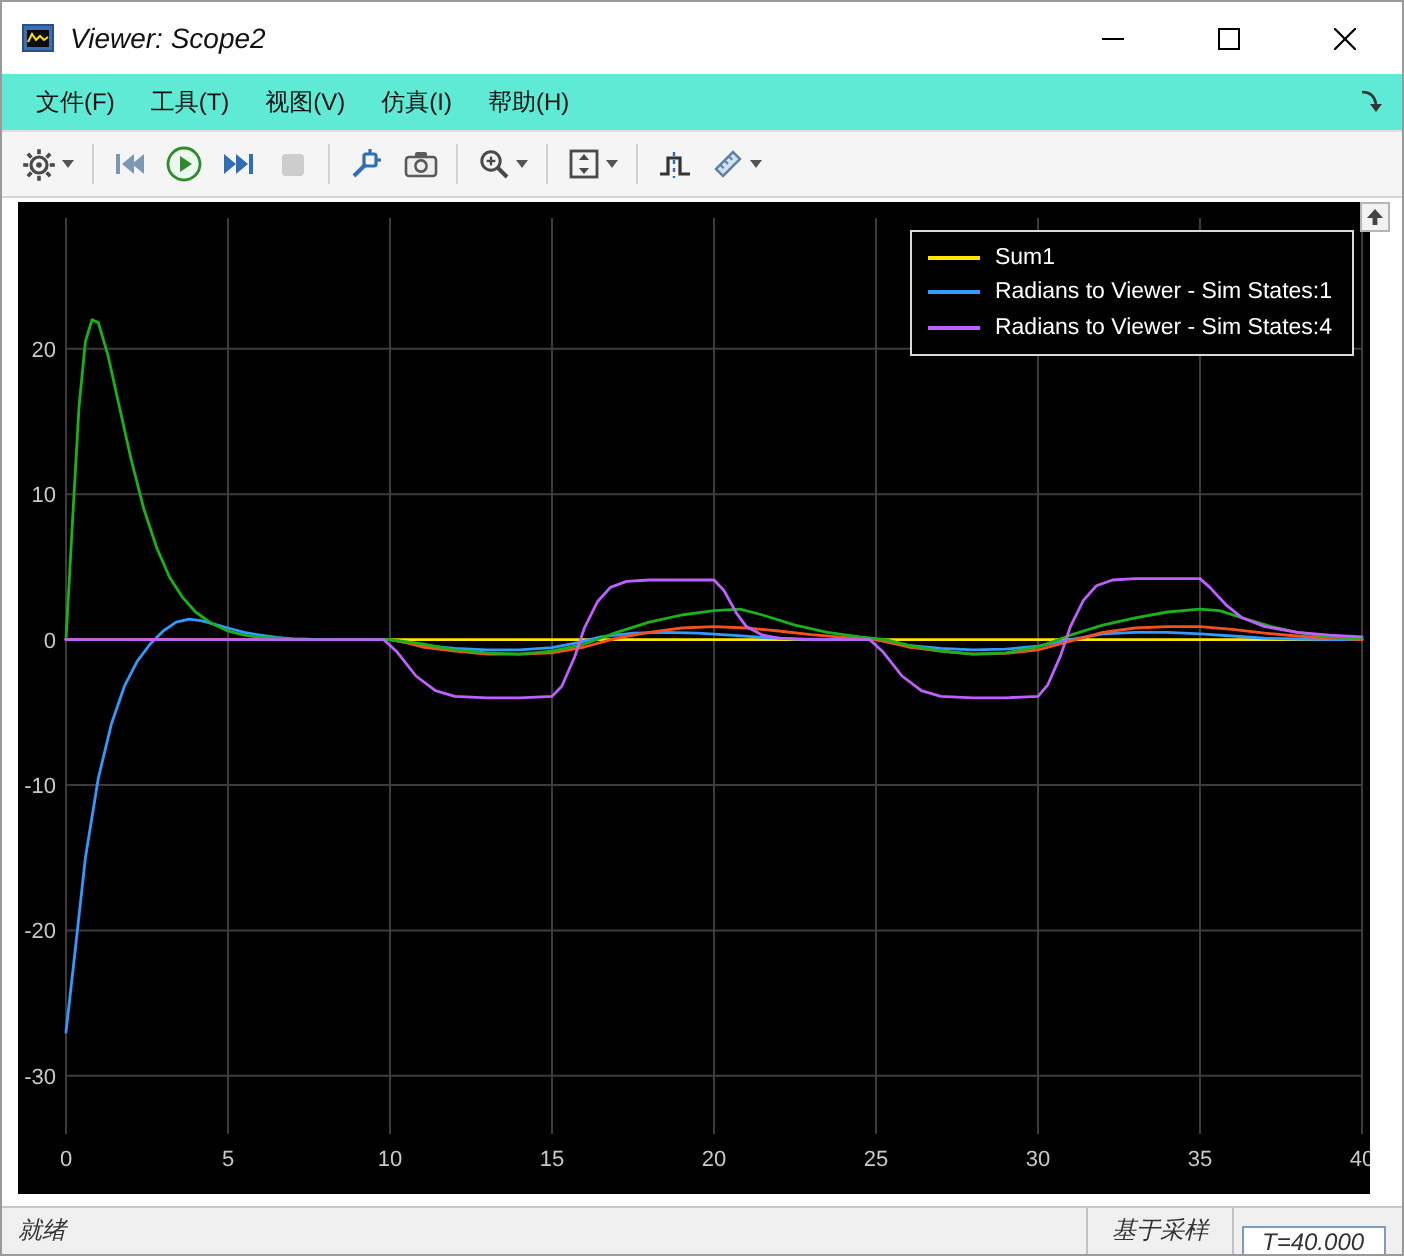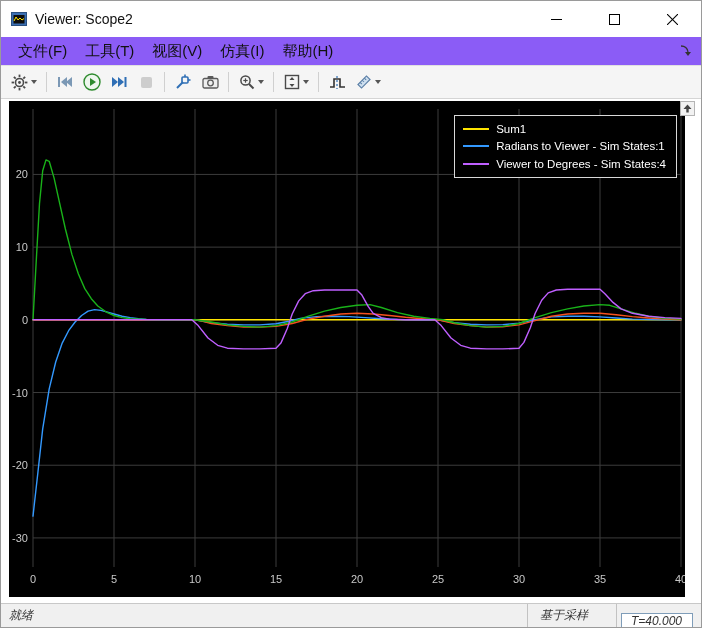--- a/index.html
+++ b/index.html
@@ -4,28 +4,28 @@
 <style>
   * { box-sizing: border-box; margin: 0; padding: 0; }
   html,body { background:#cfcfcf; }
   body { font-family: "Liberation Sans", "DejaVu Sans", sans-serif; }
   .window{
     width:702px; height:628px; background:#ffffff;
     border:1px solid #9a9a9a; display:flex; flex-direction:column;
     position:relative; overflow:hidden;
   }
   
-  .titlebar{ height:36px; background:#ffffff; display:flex; align-items:center; flex:0 0 auto; }
+  .titlebar{ height:36px; background:#ffffff; display:flex; align-items:center; flex:0 0 auto;font-style:italic; }
   .title-icon{ margin:0 8px 0 10px; display:flex; align-items:center; }
   .title-text{ font-size:14px; color:#111; flex:1 1 auto; }
   .win-btns{ display:flex; height:100%; }
   .win-btn{ width:58px; height:100%; display:flex; align-items:center; justify-content:center; cursor:default; }
   
-  .menubar{ height:28px; display:flex; align-items:center; padding-left:8px; background:#8b5cf6;
-            font-size:15px; color:#111; flex:0 0 auto; position:relative; }
+  .menubar{ height:28px; display:flex; align-items:center; padding-left:8px; background:#5eead4;
+            font-size:12px; color:#111; flex:0 0 auto; position:relative; }
   .menu-item{ padding:4px 9px; cursor:default; }
   .menu-dock{ position:absolute; right:8px; top:6px; }
   
   .toolbar{ height:34px; background:#f5f5f5; border-top:1px solid #e0e0e0; border-bottom:1px solid #d5d5d5;
             display:flex; align-items:center; padding-left:6px; gap:1px; flex:0 0 auto; }
   .tool{ width:26px; height:26px; display:flex; align-items:center; justify-content:center; border:1px solid transparent; }
   .tool.wide{ width:34px; }
   .caret{ width:0; height:0; border-left:3.5px solid transparent; border-right:3.5px solid transparent;
           border-top:4px solid #555; margin-left:3px; }
   .tsep{ width:1px; height:20px; background:#d0d0d0; margin:0 4px; }
@@ -249,32 +249,32 @@
         <div class="legend-row">
           <span class="legend-swatch" style="background: rgb(255, 229, 0);"></span>
           <span>Sum1</span>
         </div>
         <div class="legend-row">
           <span class="legend-swatch" style="background: rgb(51, 153, 255);"></span>
           <span>Radians to Viewer - Sim States:1</span>
         </div>
         <div class="legend-row">
           <span class="legend-swatch" style="background: rgb(191, 95, 255);"></span>
-          <span>Viewer to Degrees - Sim States:4</span>
+          <span>Radians to Viewer - Sim States:4</span>
         </div>
       </div>
     </div>
     <div class="panner-btn">
       <svg width="9" height="9" viewBox="0 0 9 9">
         <polygon points="4.5,0.5 8.5,5 5.7,5 5.7,8.5 3.3,8.5 3.3,5 0.5,5" fill="#444"></polygon>
       </svg>
     </div>
   </div>
 
   <div class="statusbar">
     <div class="status-left">就绪</div>
     <div class="status-cell">基于采样</div>
-    <div class="status-cell" style="padding:10px 2px 0 4px;margin-left:16px;">
+    <div class="status-cell" style="padding:10px 2px 0 4px;">
       <div class="t-box">T=40.000</div>
     </div>
   </div>
 
 </div>
 
 </body></html>

